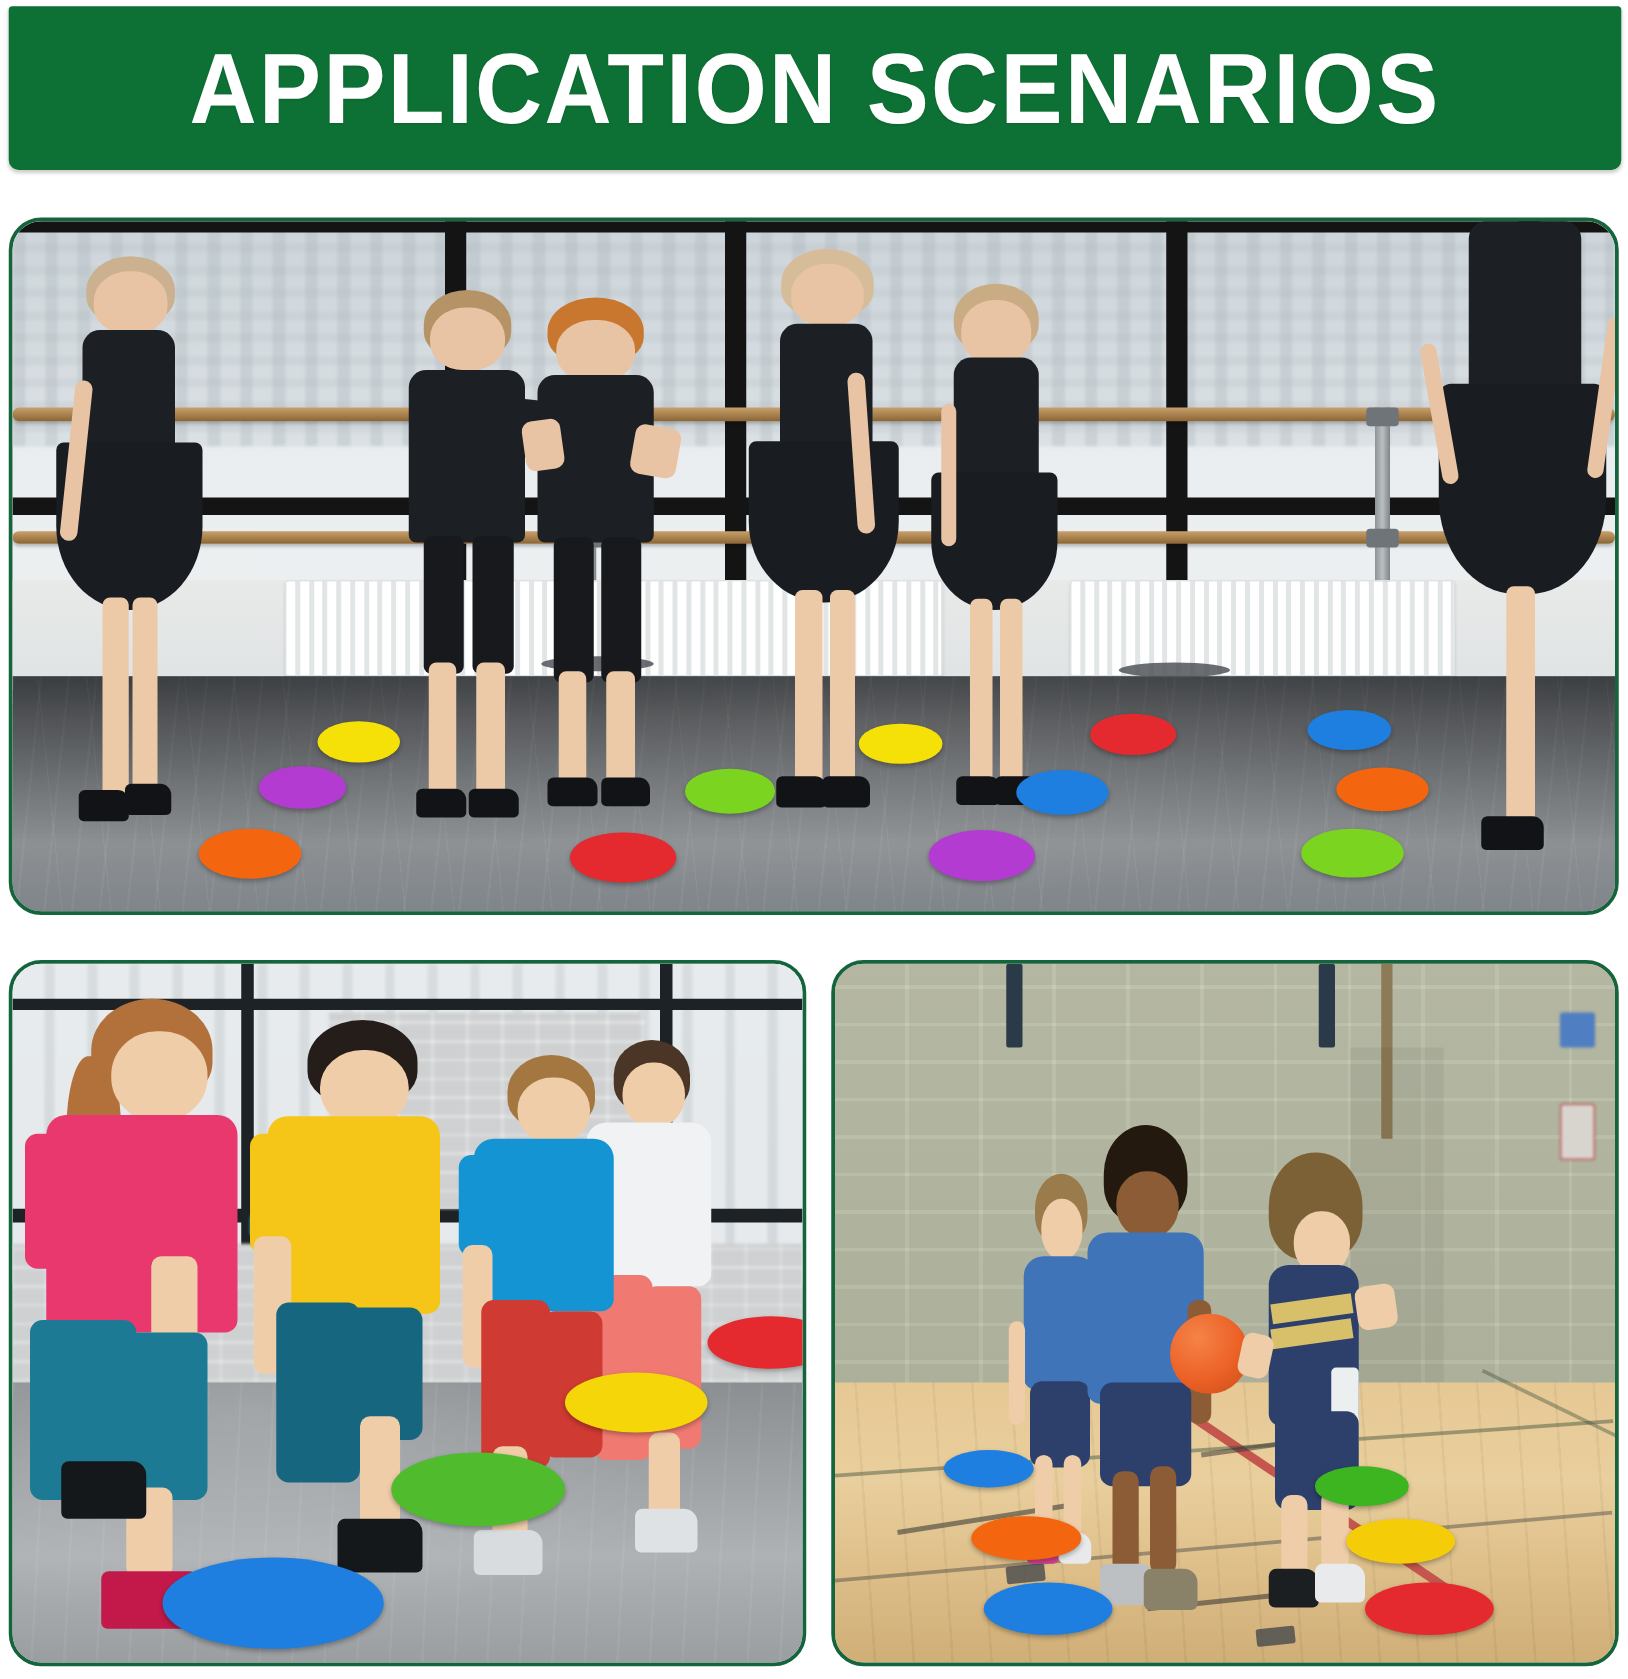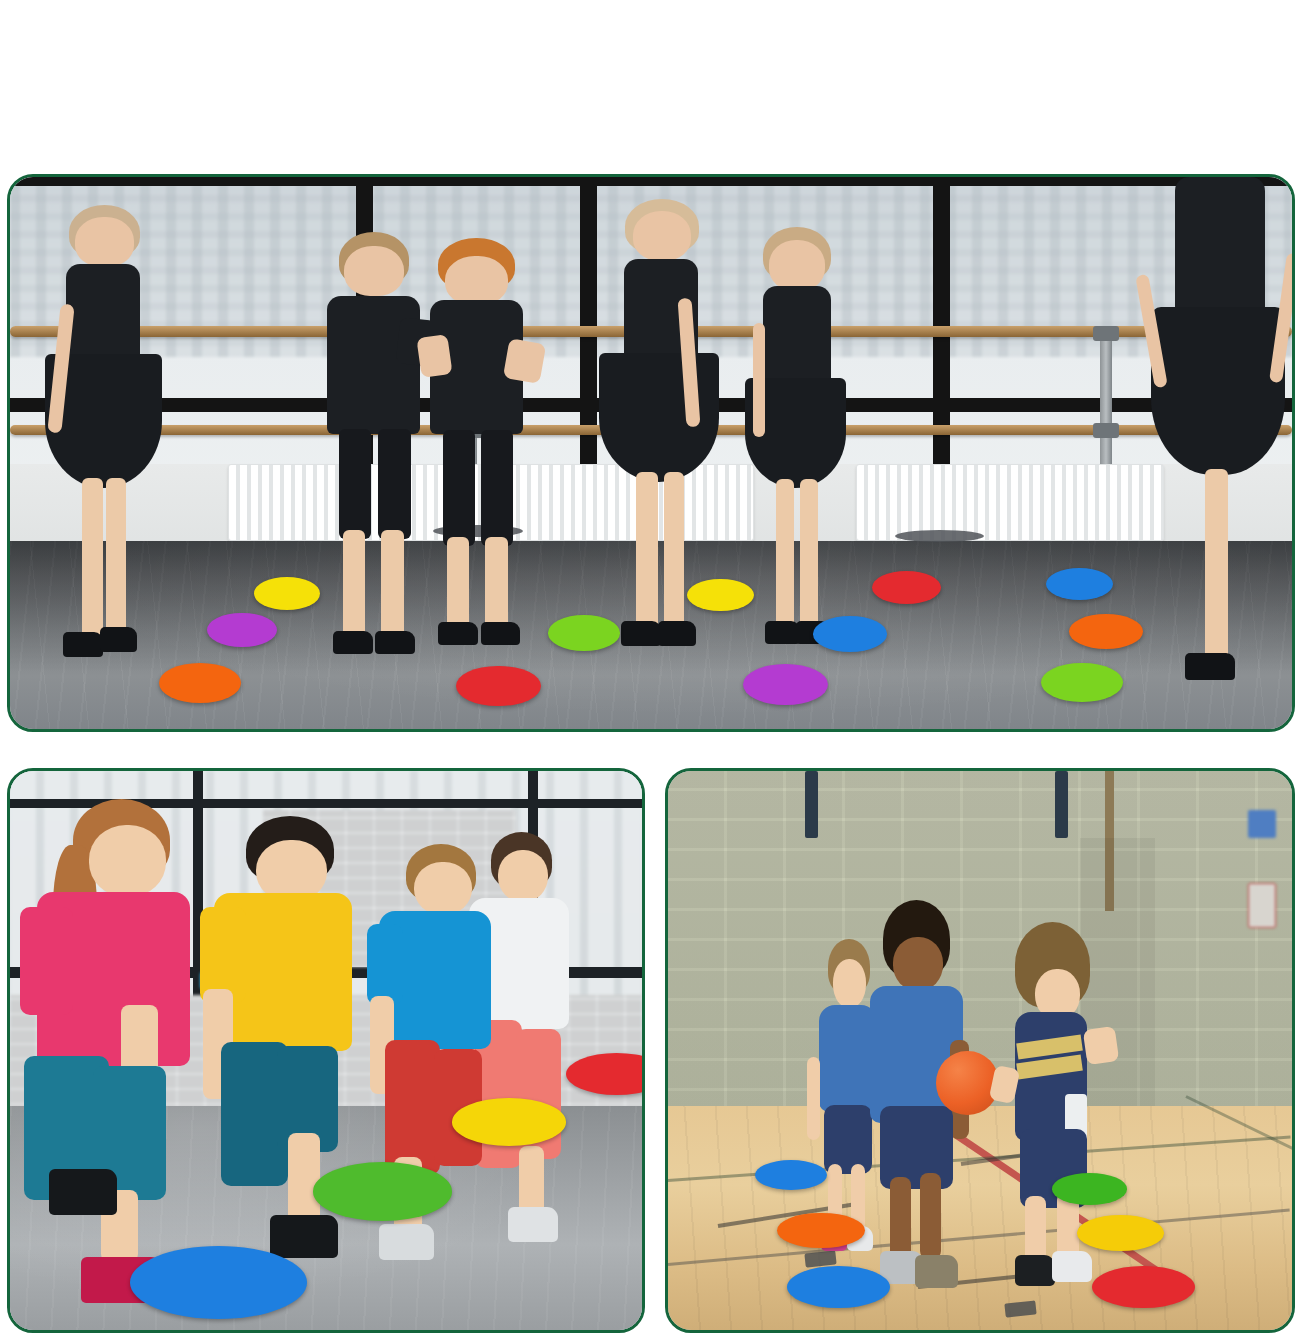--- a/index.html
+++ b/index.html
@@ -178,20 +178,23 @@
 
   
   .blurfar { filter: blur(1.4px); }
   .blurmid { filter: blur(0.6px); }
 </style>
 </head>
 <body>
 
 <div class="page">
 
+  <div class="banner">
+    <div class="banner-title">APPLICATION  SCENARIOS</div>
+  </div>
 
   <div class="panel panel-top">
     <div class="scene">
 
       <div class="ds-window">
         <div class="ds-city blurfar"></div>
       </div>
       <div class="ds-mull v" style="left:27%;"></div>
       <div class="ds-mull v" style="left:44.5%;"></div>
       <div class="ds-mull v" style="left:72%;"></div>

